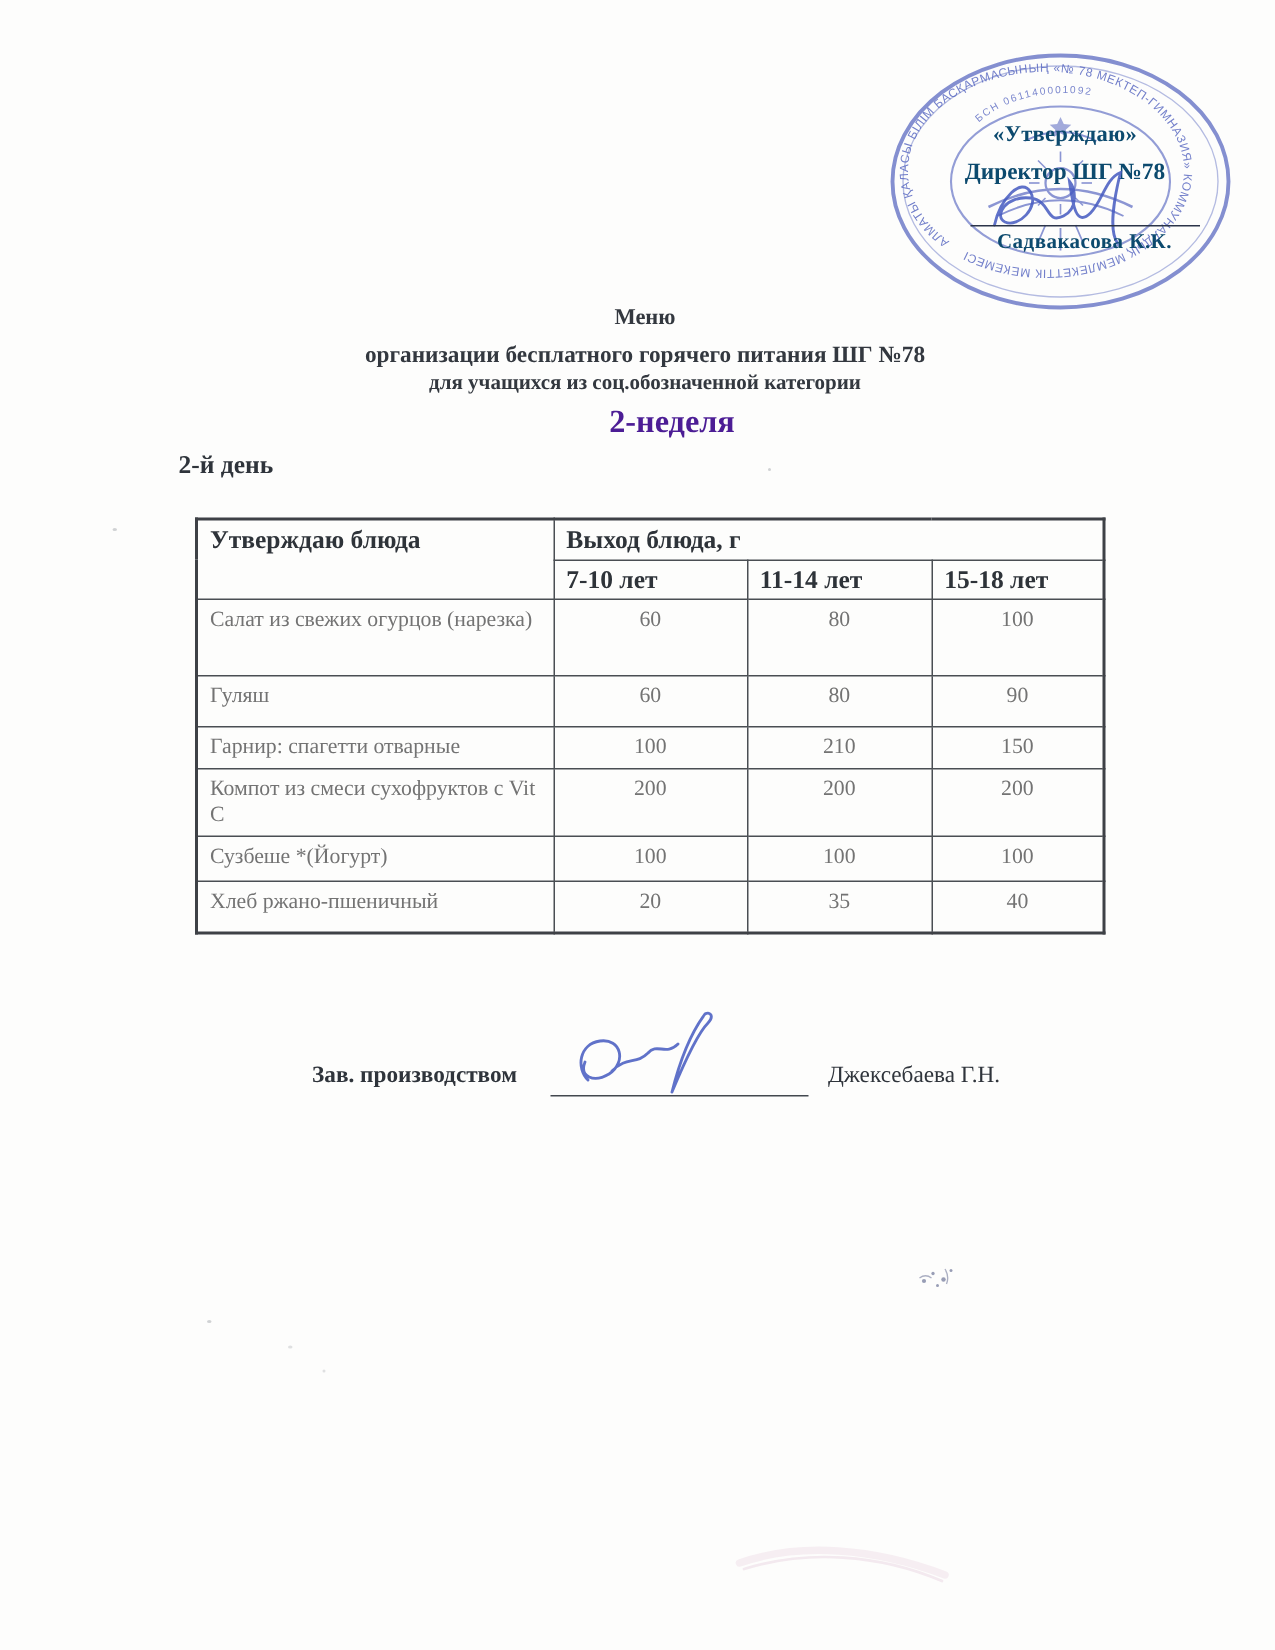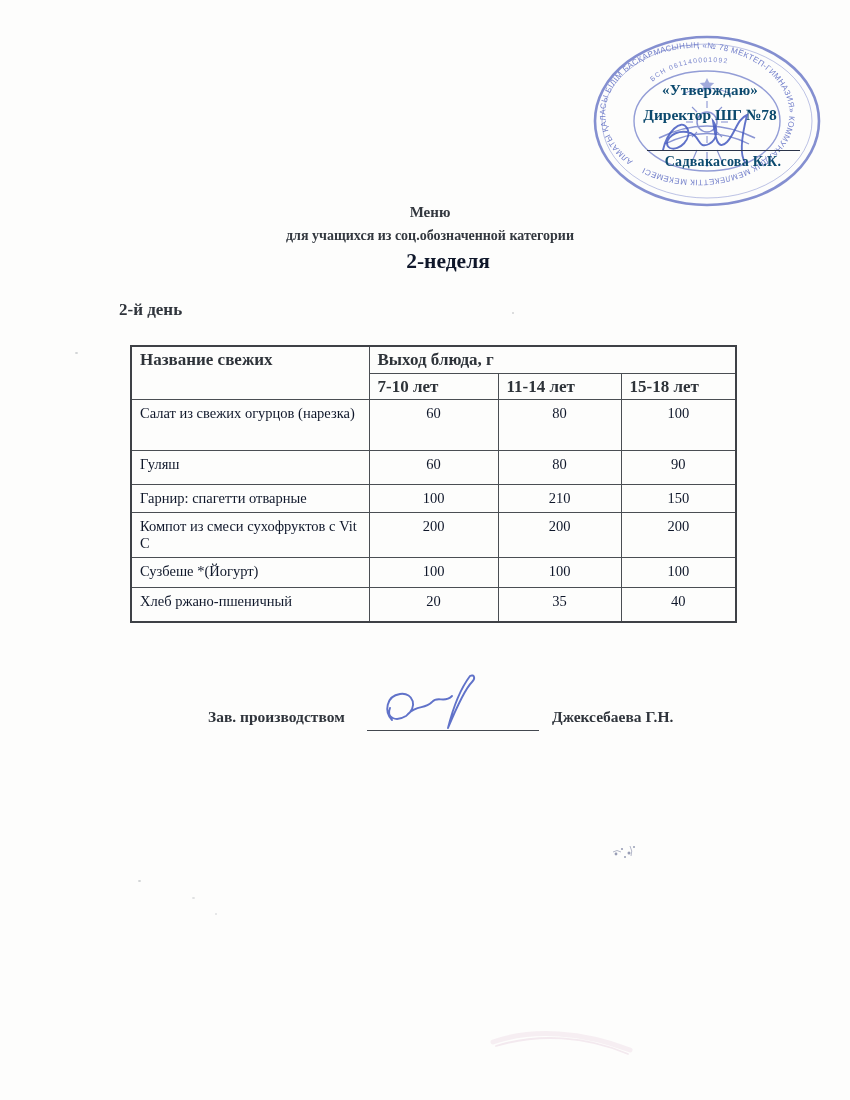--- a/index.html
+++ b/index.html
@@ -16,42 +16,42 @@
   .stamp-director{left:26px;top:84px;width:198px;font-size:15.5px;}
   .stamp-underline{position:absolute;left:62px;top:112px;width:153px;height:16px;
     border-bottom:1.7px solid #2b3449;}
   .stamp-name{left:46px;top:132px;width:184px;font-size:14px;letter-spacing:.3px;}
   .director-sig{position:absolute;left:70px;top:84px;}
   
   .title-block{position:absolute;left:125px;top:204px;width:610px;text-align:center;color:#33383f;}
   .t-menu{font-size:15px;font-weight:bold;margin-bottom:7px;}
   .t-line2{font-size:15.5px;font-weight:bold;margin-bottom:2px;}
   .t-line3{font-size:14px;font-weight:bold;}
-  .t-week{font-size:21.5px;font-weight:bold;margin-top:5px;position:relative;left:18px;color:#0f172a;}
+  .t-week{font-size:21.5px;font-weight:bold;margin-top:5px;position:relative;left:18px;color:#4c1d95;}
   .day-label{position:absolute;left:119px;top:300px;font-size:17px;font-weight:bold;color:#2f343b;}
   
   table.menu{position:absolute;left:130px;top:345px;width:605px;border-collapse:collapse;
     table-layout:fixed;}
   table.menu th,table.menu td{border:1.5px solid #4a4e53;vertical-align:top;}
   table.menu{border:2px solid #3e4146;}
   table.menu th{font-size:17px;font-weight:bold;text-align:left;color:#2e3339;
     padding:3px 4px 2px 8px;}
   th.yield-head{padding-left:20px;}
-  table.menu td{font-size:14.5px;color:#0f172a;padding:5px 8px 3px 8px;}
+  table.menu td{font-size:14.5px;color:#737373;padding:5px 8px 3px 8px;}
   td.dish-cell{padding-right:40px;}
   td.val-cell{text-align:center;}
   tr.h1{height:27px;} tr.h2{height:25px;}
   tr.r0{height:51px;} tr.r1{height:34px;} tr.r2{height:28px;}
   tr.r3{height:45px;padding-left:20px;} tr.r4{height:30px;} tr.r5{height:35px;}
   
   .sig-label{position:absolute;left:208px;top:708px;font-size:15.5px;font-weight:bold;color:#2f343b;}
   .sig-line{position:absolute;left:367px;top:714px;width:172px;height:16px;
     border-bottom:1.7px solid #43484f;}
   .chef-sig{position:absolute;left:378px;top:668px;}
-  .sig-name{position:absolute;left:552px;top:708px;font-size:15.5px;font-weight:bold;color:#2f343b;}
+  .sig-name{position:absolute;left:552px;top:708px;font-size:15.5px;font-weight:normal;color:#2f343b;}
   
   .speck{position:absolute;border-radius:50%;background:#6a6f78;opacity:.3;}
   .smudge{position:absolute;left:608px;top:840px;}
   .pink-swoosh{position:absolute;left:478px;top:1018px;}
 </style>
 </head>
 <body>
 
 <div class="page">
 
@@ -100,35 +100,36 @@
       <path d="M8,44 C12,26 26,12 32,22 C38,32 24,46 15,42 C7,38 16,24 32,26
                C46,28 42,44 54,38 C64,33 62,20 58,15 C60,29 62,46 72,36
                C80,28 82,13 92,9 C88,25 84,48 90,56" fill="none" stroke="#4459c0" stroke-width="1.9" opacity="0.85" stroke-linecap="round"></path>
     </svg>
     <div class="stamp-underline"></div>
     <div class="stamp-text stamp-name">Садвакасова К.К.</div>
   </div>
 
   <div class="title-block">
     <div class="t-menu">Меню</div>
+    <div class="t-line2">организации бесплатного горячего питания ШГ №78</div>
     <div class="t-line3">для учащихся из соц.обозначенной категории</div>
     <div class="t-week">2-неделя</div>
   </div>
   <div class="day-label">2-й день</div>
 
   <table class="menu">
     <colgroup>
         <col style="width:238px">
         <col style="width:129px">
         <col style="width:123px">
         <col style="width:115px">
       </colgroup>
     <thead>
       <tr class="h1">
-        <th rowspan="2">Название свежих</th>
+        <th rowspan="2">Утверждаю блюда</th>
         <th colspan="3" class="yield-head">Выход блюда, г</th>
       </tr>
       <tr class="h2">
         <th>7-10 лет</th>
         <th>11-14 лет</th>
         <th>15-18 лет</th>
       </tr>
     </thead>
     <tbody>
       <tr class="r0">

